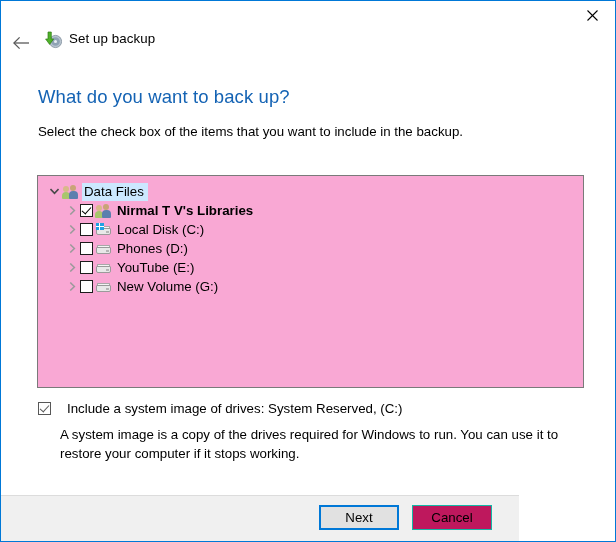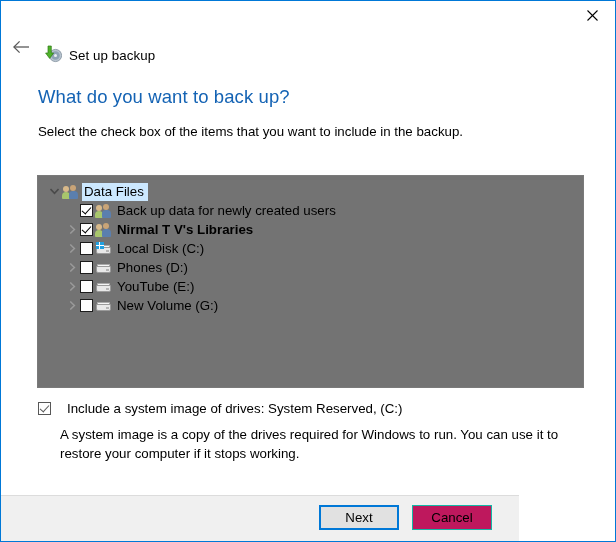--- a/index.html
+++ b/index.html
@@ -43,21 +43,21 @@
     border: none;
   }
   #close-btn svg { display: block; }
 
   
   #navrow {
     position: absolute;
     left: 0; top: 30px;
     width: 536px; height: 32px;
     display: flex;
-    align-items: flex-end;
+    align-items: flex-start;
   }
   #back-button {
     width: 28px; height: 28px;
     margin-left: 6px;
     display: flex;
     align-items: center;
     justify-content: center;
     border: none;
     background: transparent;
     cursor: default;
@@ -91,21 +91,21 @@
     color: #000000;
     white-space: nowrap;
   }
 
   
   #treeview {
     position: absolute;
     left: 36px; top: 174px;
     width: 547px; height: 213px;
     border: 1px solid #7a7a7a;
-    background: #737373;
+    background: #f9a8d4;
     overflow: hidden;
     padding-top: 6px;
   }
   .tree-row {
     display: flex;
     align-items: center;
     height: 19px;
     font-size: 13.3px;
     color: #000000;
     white-space: nowrap;
@@ -319,31 +319,20 @@
         </span>
         <span class="ico ico-users">
           <span class="h1"></span>
           <span class="b1"></span>
           <span class="h2"></span>
           <span class="b2"></span>
         </span>
         <span class="tree-label selbg">Data Files</span>
       </div>
       <div class="tree-row lvl1">
-        <span class="chev spacer"></span>
-        <span class="cb checked"></span>
-        <span class="ico ico-users">
-          <span class="h1"></span>
-          <span class="b1"></span>
-          <span class="h2"></span>
-          <span class="b2"></span>
-        </span>
-        <span class="tree-label">Back up data for newly created users</span>
-      </div>
-      <div class="tree-row lvl1">
         <span class="chev">
           <svg width="9" height="9" viewBox="0 0 9 9">
             <path d="M2.8 1 L6.4 4.5 L2.8 8" fill="none" stroke="#9a9a9a" stroke-width="1.5" stroke-linecap="square"></path>
           </svg>
         </span>
         <span class="cb checked"></span>
         <span class="ico ico-users">
           <span class="h1"></span>
           <span class="b1"></span>
           <span class="h2"></span>

